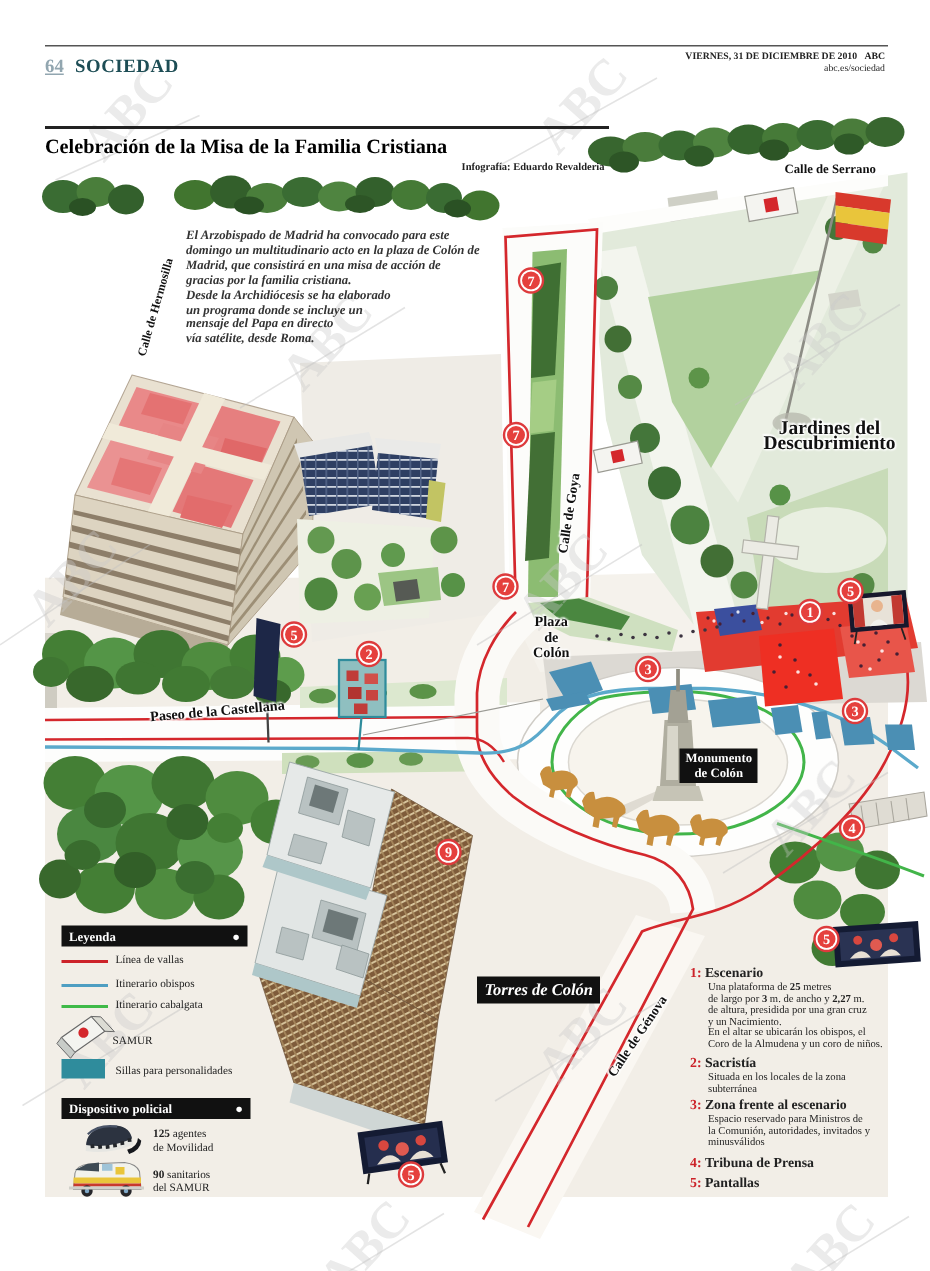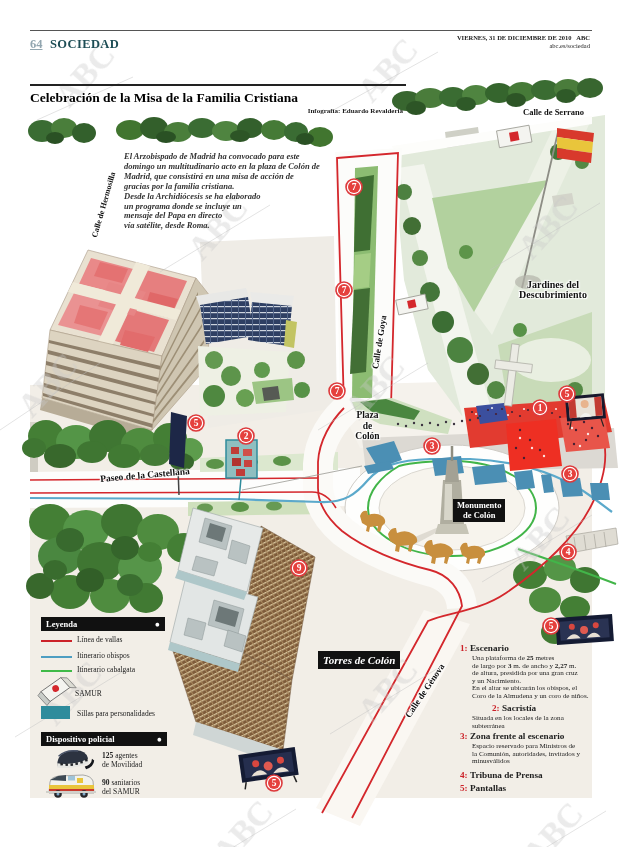--- a/index.html
+++ b/index.html
@@ -631,21 +631,21 @@
 <div class="abs maplabel halo" style="left:90px;top:236px;font-size:8px;transform:rotate(-74deg);transform-origin:left top;">Calle de Hermosilla</div>
 
 <div class="abs maplabel halo" style="left:370px;top:368px;font-size:9px;transform:rotate(-81deg);transform-origin:left top;">Calle de Goya</div>
 
 <div class="abs maplabel halo" style="left:403px;top:714px;font-size:9px;transform:rotate(-56deg);transform-origin:left top;">Calle de Génova</div>
 
 <div class="abs maplabel halo" style="left:100px;top:470px;font-size:9.5px;transform:rotate(-5deg);">Paseo de la Castellana</div>
 
 <div class="abs maplabel halo" style="left:340px;top:410px;width:55px;text-align:center;font-size:9.5px;line-height:10.5px;">Plaza<br>de<br>Colón</div>
 
-<div class="abs maplabel halo" style="left:503px;top:280px;width:100px;text-align:center;font-size:10px;line-height:9.8px;">Jardines del<br>Descubrimiento</div>
+<div class="abs maplabel halo" style="left:503px;top:280px;width:100px;text-align:center;font-size:13px;line-height:9.8px;">Jardines del<br>Descubrimiento</div>
 
 <div class="abs" style="left:318px;top:651px;background:#111;color:#fff;font-size:11px;font-weight:bold;padding:3px 5px;font-style:italic;">Torres de Colón</div>
 
 <div class="abs" style="left:453px;top:499px;background:#111;color:#fff;font-size:8.5px;font-weight:bold;padding:2px 4px;text-align:center;line-height:9.5px;">Monumento<br>de Colón</div>
 
 <div class="abs" style="left:41px;top:617px;width:114px;background:#111;color:#fff;font-size:8.5px;font-weight:bold;padding:2px 5px;">Leyenda<span style="float:right;color:#fff;">●</span></div>
 
 <div class="abs" style="left:41px;top:640px;width:31px;height:2px;background:#cc2229;"></div>
 <div class="abs" style="left:77px;top:635px;font-size:7.5px;color:#222;">Línea de vallas</div>
 
@@ -662,21 +662,21 @@
 
 <div class="abs" style="left:41px;top:732px;width:116px;background:#111;color:#fff;font-size:8.5px;font-weight:bold;padding:2px 5px;">Dispositivo policial<span style="float:right;color:#fff;">●</span></div>
 
 <div class="abs" style="left:102px;top:751px;font-size:7.5px;color:#222;line-height:9px;"><b>125</b> agentes<br>de Movilidad</div>
 
 <div class="abs" style="left:102px;top:778px;font-size:7.5px;color:#222;line-height:9px;"><b>90</b> sanitarios<br>del SAMUR</div>
 
 <div class="abs" style="left:460px;top:643px;width:150px;font-size:7.1px;color:#222;line-height:7.5px;">
 <div style="font-size:9.2px;line-height:10px;"><span style="color:#cc2229;font-weight:bold;">1:</span> <b>Escenario</b></div>
 <div style="margin:2px 0 0 12px;">Una plataforma de <b>25</b> metres<br>de largo por <b>3</b> m. de ancho y <b>2,27</b> m.<br>de altura, presidida por una gran cruz<br>y un Nacimiento.<br>En el altar se ubicarán los obispos, el<br>Coro de la Almudena y un coro de niños.</div>
-<div style="margin-top:3px;font-size:9.2px;line-height:10px;margin-left:32px;"><span style="color:#cc2229;font-weight:bold;">2:</span> <b>Sacristía</b></div>
+<div style="margin-top:3px;font-size:9.2px;line-height:10px;"><span style="color:#cc2229;font-weight:bold;">2:</span> <b>Sacristía</b></div>
 <div style="margin:2px 0 0 12px;">Situada en los locales de la zona<br>subterránea</div>
 <div style="margin-top:1px;font-size:9.2px;line-height:10px;"><span style="color:#cc2229;font-weight:bold;">3:</span> <b>Zona frente al escenario</b></div>
 <div style="margin:2px 0 0 12px;">Espacio reservado para Ministros de<br>la Comunión, autoridades, invitados y<br>minusválidos</div>
 <div style="margin-top:4px;font-size:9.2px;line-height:10px;"><span style="color:#cc2229;font-weight:bold;">4:</span> <b>Tribuna de Prensa</b></div>
 <div style="margin-top:3px;font-size:9.2px;line-height:10px;"><span style="color:#cc2229;font-weight:bold;">5:</span> <b>Pantallas</b></div>
 </div>
 
 </div>
 
 </body></html>

